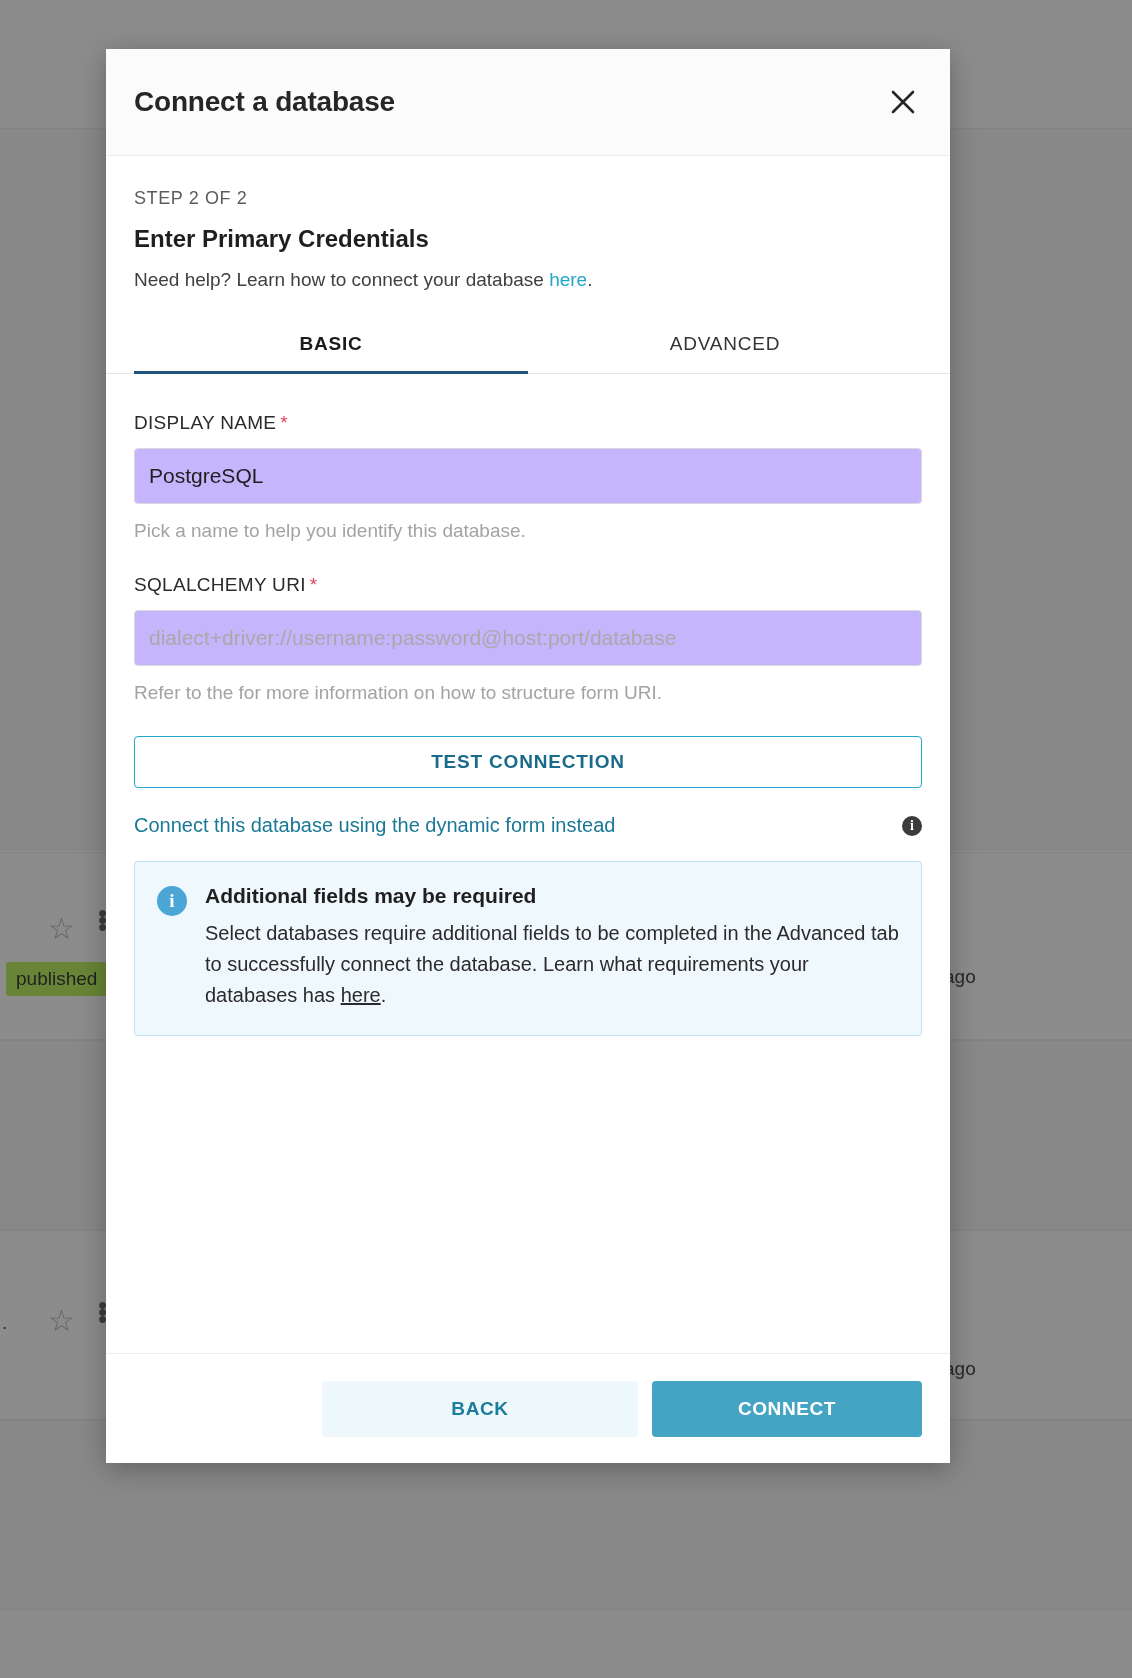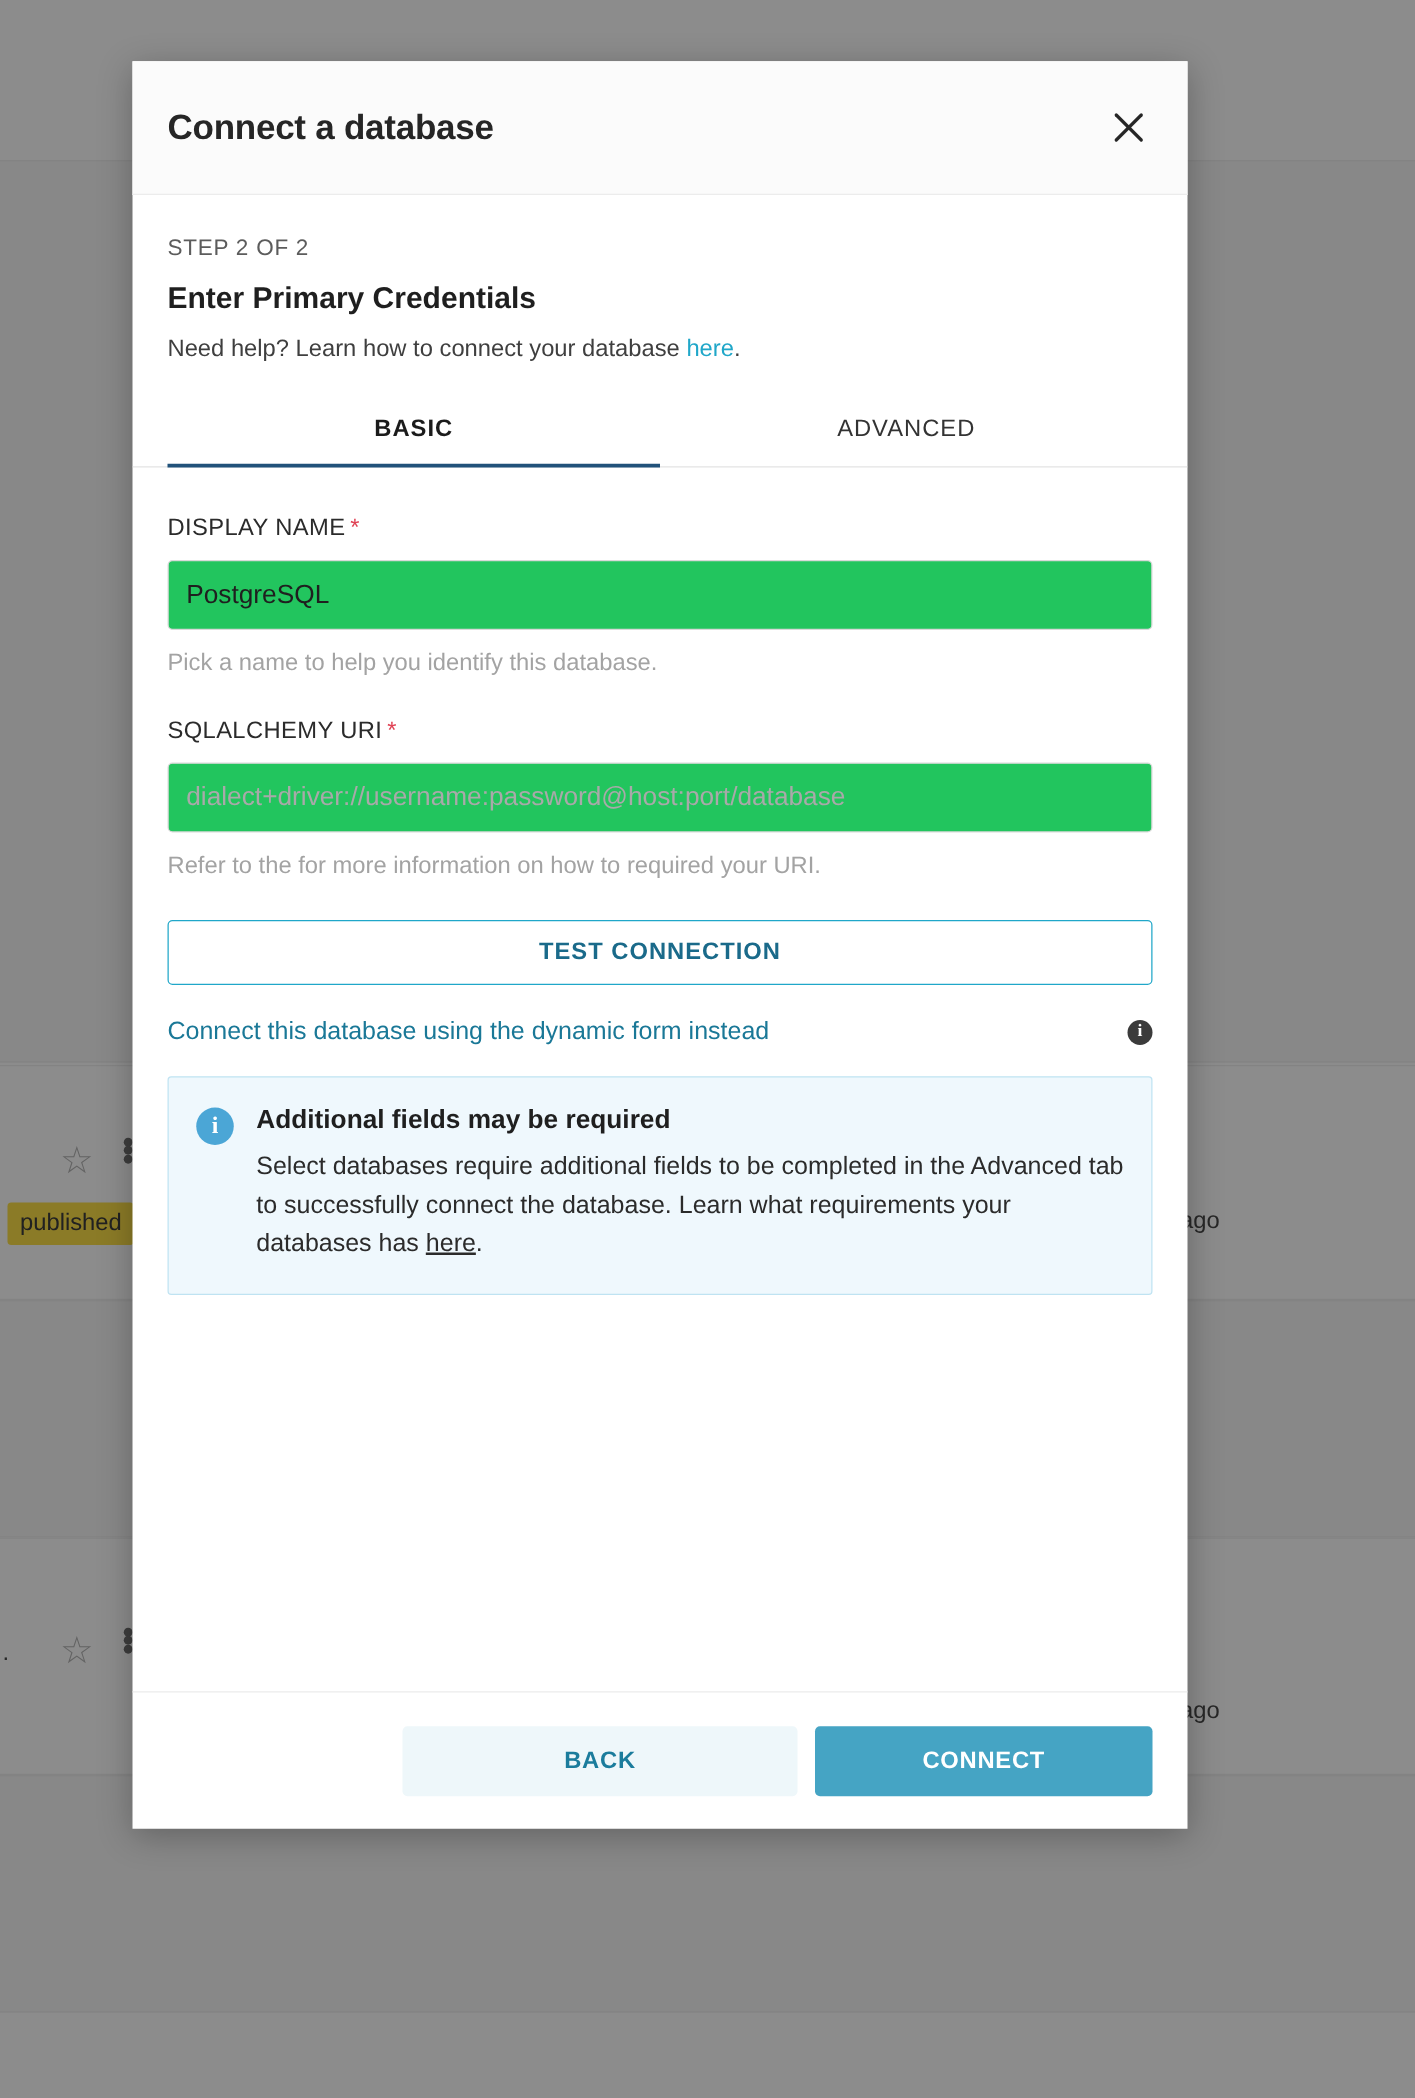--- a/index.html
+++ b/index.html
@@ -44,21 +44,21 @@
     width: 6px;
     color: #6f6f6f;
     font-size: 26px;
     line-height: 7px;
     letter-spacing: 0;
     text-align: center;
   }
   .bg-kebab span { display: block; }
   .bg-tag {
     position: absolute;
-    background: #fde047;
+    background: #bef264;
     color: #3c3c3c;
     font-size: 19px;
     padding: 6px 10px;
     border-radius: 3px;
     white-space: nowrap;
   }
   .bg-ago {
     position: absolute;
     font-size: 19px;
     color: #4a4a4a;
@@ -188,21 +188,21 @@
   .text-input {
     margin-top: 14px;
     width: 100%;
     height: 56px;
     border: 1px solid #d9d9d9;
     border-radius: 4px;
     padding: 0 14px;
     font-size: 21px;
     color: #1f1f1f;
     font-family: "Liberation Sans", sans-serif;
-    background: #22c55e;
+    background: #c4b5fd;
     outline: none;
   }
   .text-input::placeholder { color: #a9a9a9; }
   .field-hint {
     margin-top: 16px;
     font-size: 19px;
     color: #a3a3a3;
   }
   .field-gap { height: 32px; }
 
@@ -394,21 +394,21 @@
           <div class="field-hint">Pick a name to help you identify this database.</div>
         </div>
 
         <div class="field-gap"></div>
 
         <div>
           <div class="field-label">
             <span>SQLALCHEMY URI</span><span class="req">*</span>
           </div>
           <input class="text-input" type="text" placeholder="dialect+driver://username:password@host:port/database" style="">
-          <div class="field-hint">Refer to the for more information on how to required your URI.</div>
+          <div class="field-hint">Refer to the for more information on how to structure form URI.</div>
         </div>
 
         <button class="test-btn">TEST CONNECTION</button>
 
         <div class="dyn-link-row">
           <span class="dyn-link">Connect this database using the dynamic form instead</span>
           <span class="info-dot">i</span>
         </div>
 
         <div class="alert">

